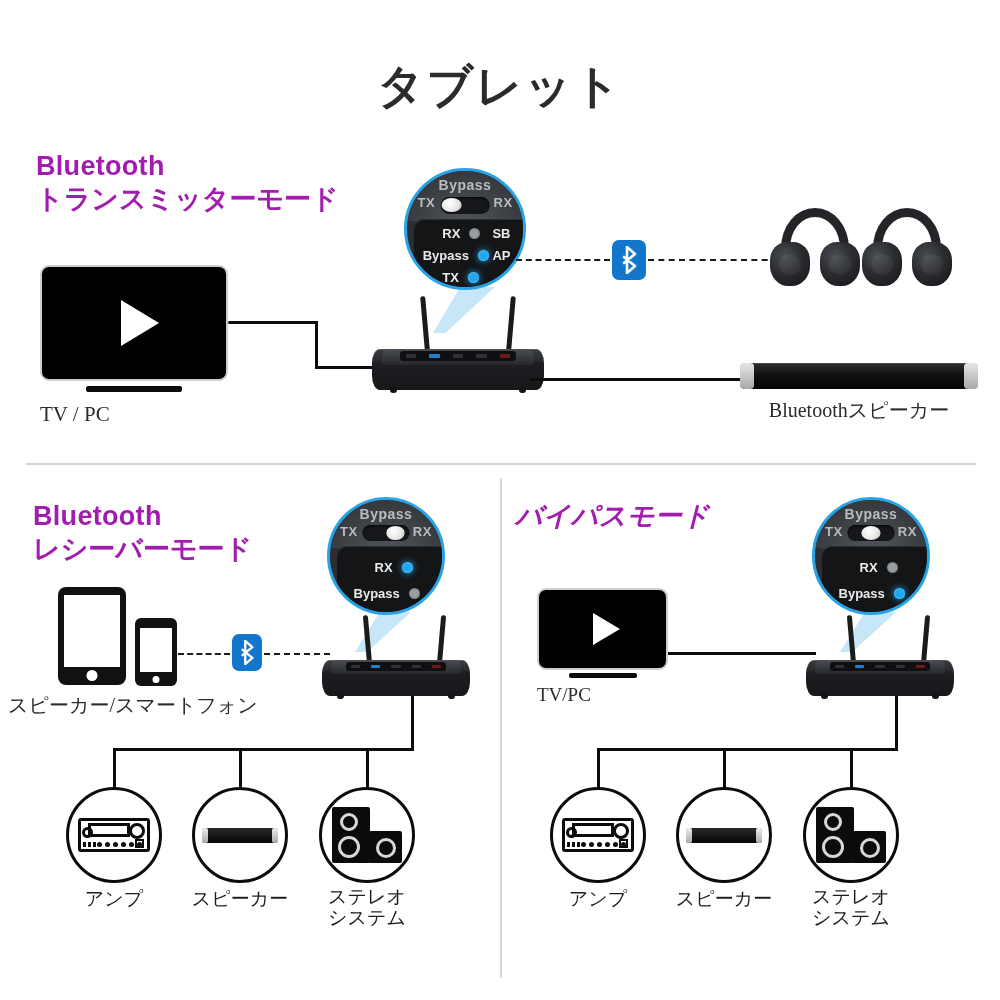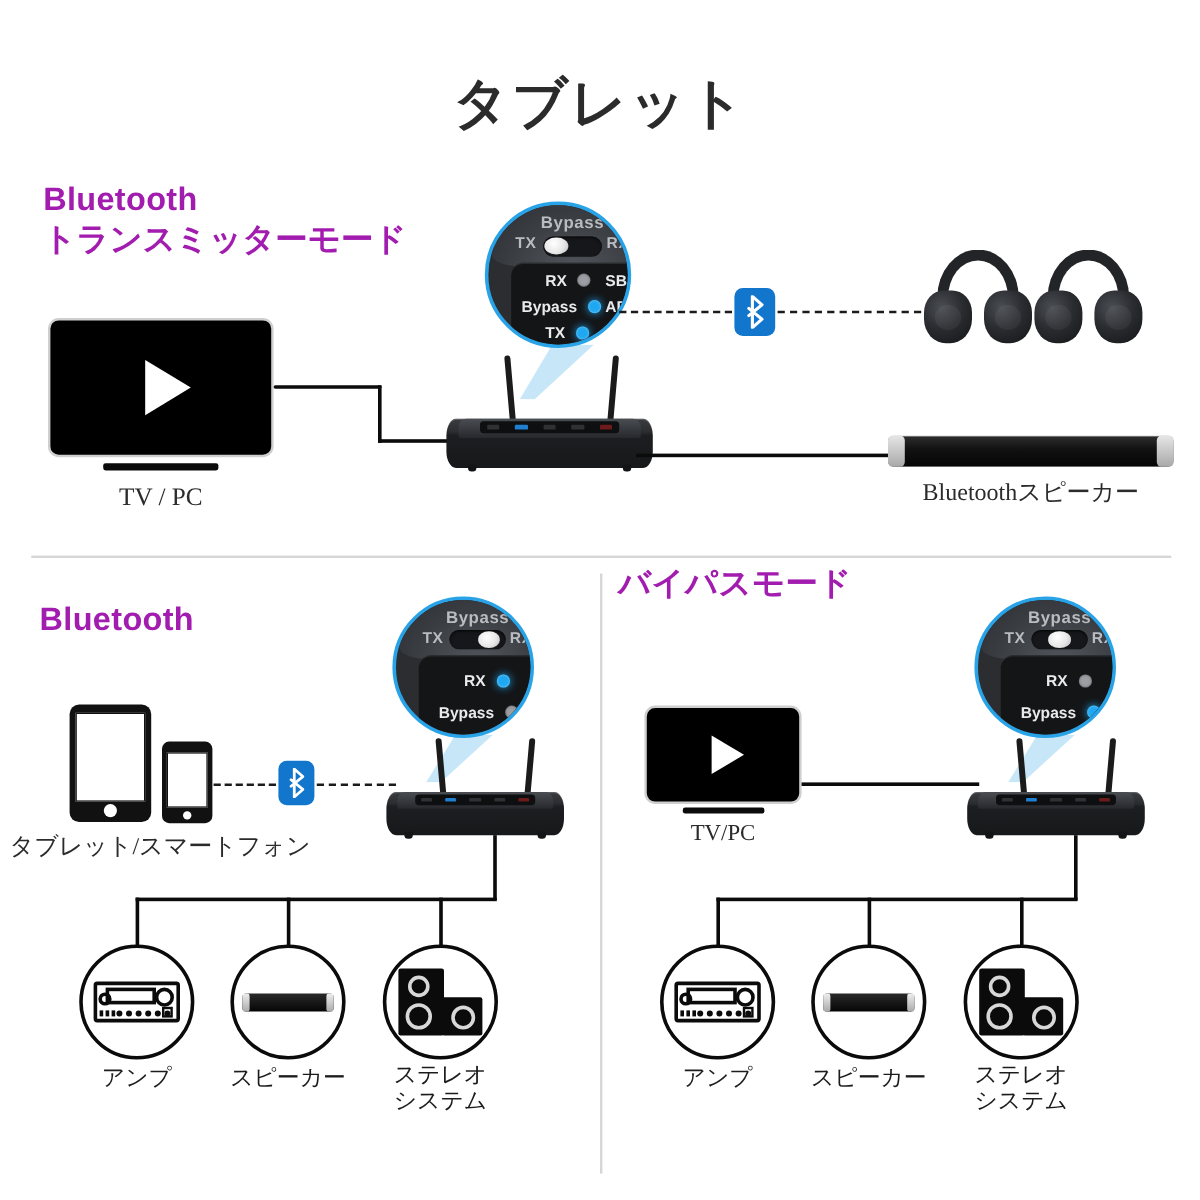--- a/index.html
+++ b/index.html
@@ -22,21 +22,21 @@
 
   
   .mode-title {
     position: absolute;
     font-weight: bold; color: #a21caf; line-height: 1.22;
   }
   .mode-title .l1 { display: block; font-size: 27px; letter-spacing: .3px; }
   .mode-title .l2 { display: block; font-size: 27px; letter-spacing: 0px; }
   #title-tx { left: 36px; top: 150px; }
   #title-rx { left: 33px; top: 500px; }
-  #title-bp { left: 515px; top: 470px; }
+  #title-bp { left: 515px; top: 500px; font-style: italic; }
   #title-bp .l1 { font-size: 27px; }
 
   
   .divider-h {
     position: absolute; left: 26px; top: 463px; width: 950px; height: 2px;
     background: #d6d6d6;
   }
   .divider-v {
     position: absolute; left: 500px; top: 478px; width: 2px; height: 500px;
     background: #d6d6d6;
@@ -51,21 +51,21 @@
   }
   .tv .play {
     width: 0; height: 0;
     border-left-style: solid; border-left-color: #fff;
     border-top: transparent solid; border-bottom: transparent solid;
   }
   .tv .stand {
     position: absolute; background: #0b0b0b; border-radius: 2px;
   }
   .tv .caption {
-    position: absolute; width: 100%; text-align: center;
+    position: absolute; width: 100%; text-align: left;
     color: #2b2b2b; font-family: "Liberation Serif", serif;
   }
 
   #tv1 { left: 40px; top: 265px; width: 188px; height: 116px; }
   #tv1 .play { border-left-width: 38px; border-top-width: 23px; border-bottom-width: 23px; margin-left: 12px; }
   #tv1 .stand { left: 46px; bottom: -11px; width: 96px; height: 6px; }
   #tv1 .caption { left: 0; bottom: -46px; font-size: 21px; }
 
   #tv2 { left: 537px; top: 588px; width: 131px; height: 82px; }
   #tv2 .play { border-left-width: 27px; border-top-width: 16px; border-bottom-width: 16px; margin-left: 8px; }
@@ -122,21 +122,21 @@
   
   .light-cone { position: absolute; background: #bde3f7; opacity: .85; }
 
   
   .mag {
     position: absolute; border-radius: 50%;
     border: 3px solid #29a3e8;
     background: #2b2d31;
     overflow: hidden;
   }
-  .mag-inner { position: absolute; left: 12px; top: 0; width: 100%; height: 100%; }
+  .mag-inner { position: absolute; left: 0; top: 0; width: 100%; height: 100%; }
   .mag-shell {
     position: absolute; left: -8%; top: -2%; width: 116%; height: 46%;
     background: radial-gradient(ellipse at 50% 120%, #55585e 0%, #3b3e43 55%, #2a2c30 100%);
     border-radius: 50% 50% 18% 18%;
   }
   .mag-face {
     position: absolute; left: 6%; top: 41%; width: 94%; height: 62%;
     background: #141517; border-radius: 10px 0 0 0;
     box-shadow: inset 0 1px 0 rgba(255,255,255,.10);
   }
@@ -404,32 +404,33 @@
 
   <div class="soundbar" style="left:740px; top:363px; width:238px; height:26px;">
     <div class="bar"></div>
     <div class="cap l"></div>
     <div class="cap r"></div>
   </div>
   <div class="dev-caption" style="left:744px; top:397px; width:230px; text-align:center; font-size:20px;">Bluetoothスピーカー</div>
 
   <div class="mode-title" id="title-rx">
     <span class="l1">Bluetooth</span>
+    <span class="l2">レシーバーモード</span>
   </div>
 
   <div class="tablet" style="left:58px; top:587px; width:68px; height:98px;">
     <div class="glass"></div>
     <div class="home"></div>
   </div>
 
   <div class="phone" style="left:135px; top:618px; width:42px; height:68px;">
     <div class="glass"></div>
     <div class="home"></div>
   </div>
-  <div class="dev-caption" style="left:8px; top:692px; font-size:20px;">タブレット/スマートフォン</div>
+  <div class="dev-caption" style="left:8px; top:692px; font-size:20px;">スピーカー/スマートフォン</div>
 
   <div class="dash" style="left:178px; top:653px; width:52px;"></div>
   <div class="bt-badge" style="left:232px; top:634px; width:30px; height:37px;">
     <svg width="18" height="25" viewBox="0 0 20 28" aria-hidden="true">
       <path d="M8 1 L8 27 L16 20 L5 11 M5 17 L16 8 L8 1" fill="none" stroke="#ffffff" stroke-width="2.6" stroke-linecap="round" stroke-linejoin="round"></path>
     </svg>
   </div>
   <div class="dash" style="left:264px; top:653px; width:66px;"></div>
 
   <div class="light-cone" style="left:355px; top:612px; width:56px; height:40px;

